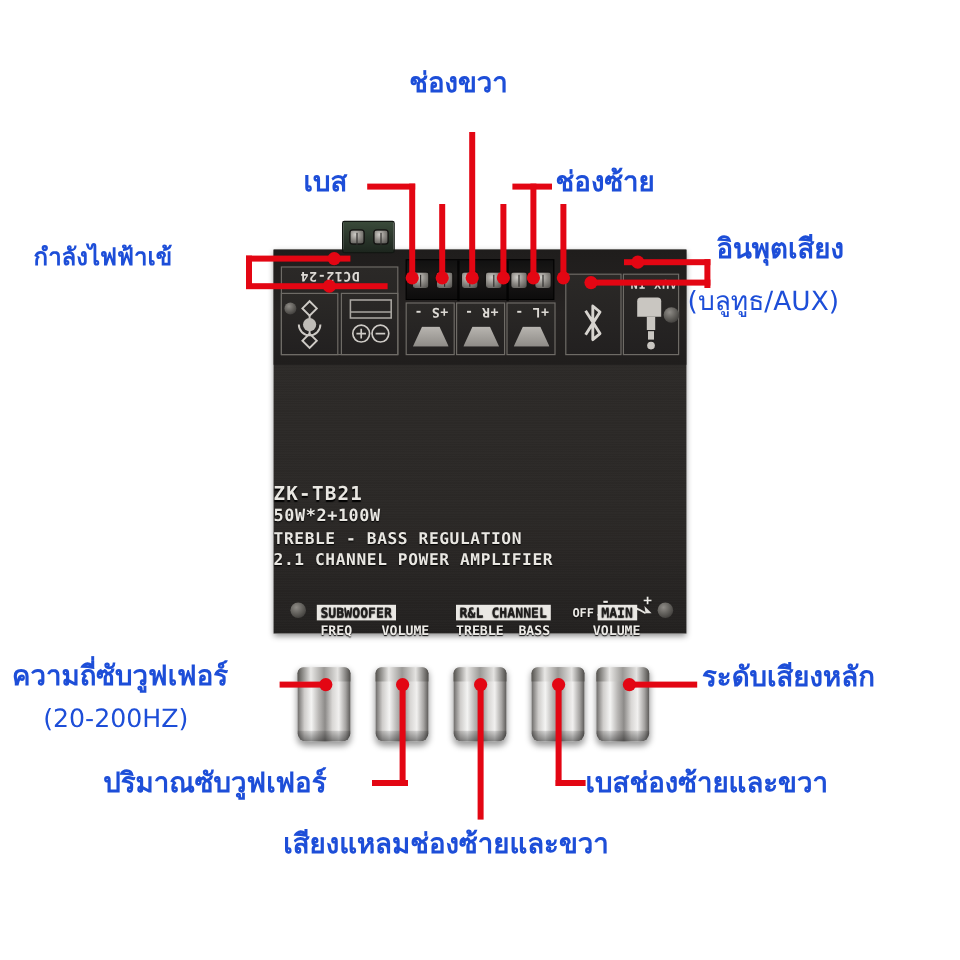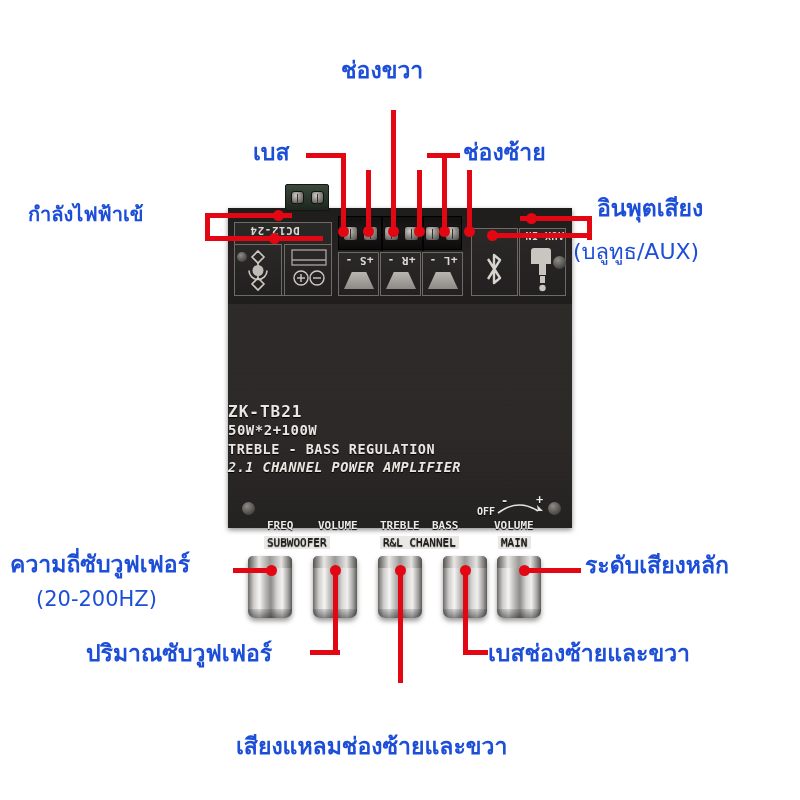--- a/index.html
+++ b/index.html
@@ -61,21 +61,21 @@
   
   #brand{position:absolute;width:100%;text-align:center;color:#eceae6;
          font-family:"DejaVu Serif","Liberation Serif",serif;font-style:italic;
          font-weight:bold;font-size:19px;letter-spacing:1px;text-shadow:0 1px 2px #000;}
   .silk{position:absolute;width:100%;text-align:left;color:#e9e7e2;
         font-family:"DejaVu Sans Mono","Liberation Mono",monospace;font-weight:bold;
         text-shadow:0 1px 1px #000;}
 
   
   .inv{display:inline-block;background:#eae8e4;color:#211f1e;padding:0 3px;
-       font-family:"DejaVu Sans Mono","Liberation Mono",monospace;font-weight:normal;font-size:11px;margin-top:32px;}
+       font-family:"DejaVu Sans Mono","Liberation Mono",monospace;font-weight:bold;font-size:11px;}
   .kcap{position:absolute;color:#eceae6;font-family:"DejaVu Sans Mono","Liberation Mono",monospace;
         font-weight:bold;font-size:11px;white-space:nowrap;text-shadow:0 1px 1px #000;}
 
   
   .knob{position:absolute;width:44px;height:62px;border-radius:5px 5px 7px 7px;
         background:linear-gradient(90deg,#6e6c6a 0%,#cfcdcb 13%,#f4f4f3 26%,#b9b7b5 40%,
                    #8d8b89 52%,#d9d7d5 66%,#f1f0ef 78%,#a6a4a2 91%,#5d5b59 100%);
         box-shadow:0 3px 5px rgba(0,0,0,.4);}
   .knob:before{content:"";position:absolute;left:0;top:0;width:100%;height:12px;
         border-radius:5px 5px 0 0;
@@ -160,21 +160,21 @@
       <rect x="11" y="18" width="7" height="11" fill="#c9c6c1"></rect>
       <rect x="12" y="30" width="5" height="7" fill="#c9c6c1"></rect>
       <circle cx="14.5" cy="42" r="3.2" fill="#c9c6c1"></circle>
     </svg>
     <div class="mount" style="left:325px;top:48px;"></div>
   </div>
 
   <div class="silk" style="top:194px;font-size:16px;letter-spacing:1px;">ZK-TB21</div>
   <div class="silk" style="top:214px;font-size:14px;letter-spacing:.5px;">50W*2+100W</div>
   <div class="silk" style="top:233px;font-size:13.5px;letter-spacing:.5px;">TREBLE - BASS REGULATION</div>
-  <div class="silk" style="top:251px;font-size:13.5px;letter-spacing:.5px;font-style:italic;">2.1 CHANNEL POWER AMPLIFIER</div>
+  <div class="silk" style="top:251px;font-size:13.5px;letter-spacing:.5px;">2.1 CHANNEL POWER AMPLIFIER</div>
 
   <div class="mount" style="left:14px;top:294px;"></div>
   <div class="mount" style="left:320px;top:294px;"></div>
 
   <span class="kcap" style="left:36px;top:296px;">
     <span class="inv">SUBWOOFER</span>
   </span>
   <span class="kcap" style="left:39px;top:311px;">FREQ</span>
   <span class="kcap" style="left:90px;top:311px;">VOLUME</span>
 
@@ -241,21 +241,21 @@
 <div class="ann" style="left:10px;top:552px;font-size:23px;">ความถี่ซับวูฟเฟอร์</div>
 <div class="ann sub" style="left:36px;top:588px;font-size:21px;">(20-200HZ)</div>
 <div class="lead" style="left:233px;top:568px;width:42px;height:5px;"></div>
 <div class="dot" style="left:266px;top:565px;"></div>
 
 <div class="ann" style="left:86px;top:641px;font-size:23px;">ปริมาณซับวูฟเฟอร์</div>
 <div class="lead" style="left:310px;top:650px;width:30px;height:5px;"></div>
 <div class="lead" style="left:333px;top:570px;width:5px;height:85px;"></div>
 <div class="dot" style="left:330px;top:565px;"></div>
 
-<div class="ann" style="left:236px;top:692px;font-size:23px;margin-top:42px;">เสียงแหลมช่องซ้ายและขวา</div>
+<div class="ann" style="left:236px;top:692px;font-size:23px;">เสียงแหลมช่องซ้ายและขวา</div>
 <div class="lead" style="left:398px;top:570px;width:5px;height:113px;"></div>
 <div class="dot" style="left:395px;top:565px;"></div>
 
 <div class="ann" style="left:488px;top:641px;font-size:23px;">เบสช่องซ้ายและขวา</div>
 <div class="lead" style="left:463px;top:570px;width:5px;height:85px;"></div>
 <div class="lead" style="left:463px;top:650px;width:25px;height:5px;"></div>
 <div class="dot" style="left:460px;top:565px;"></div>
 
 <div class="ann" style="left:585px;top:553px;font-size:23px;">ระดับเสียงหลัก</div>
 <div class="lead" style="left:524px;top:568px;width:57px;height:5px;"></div>

